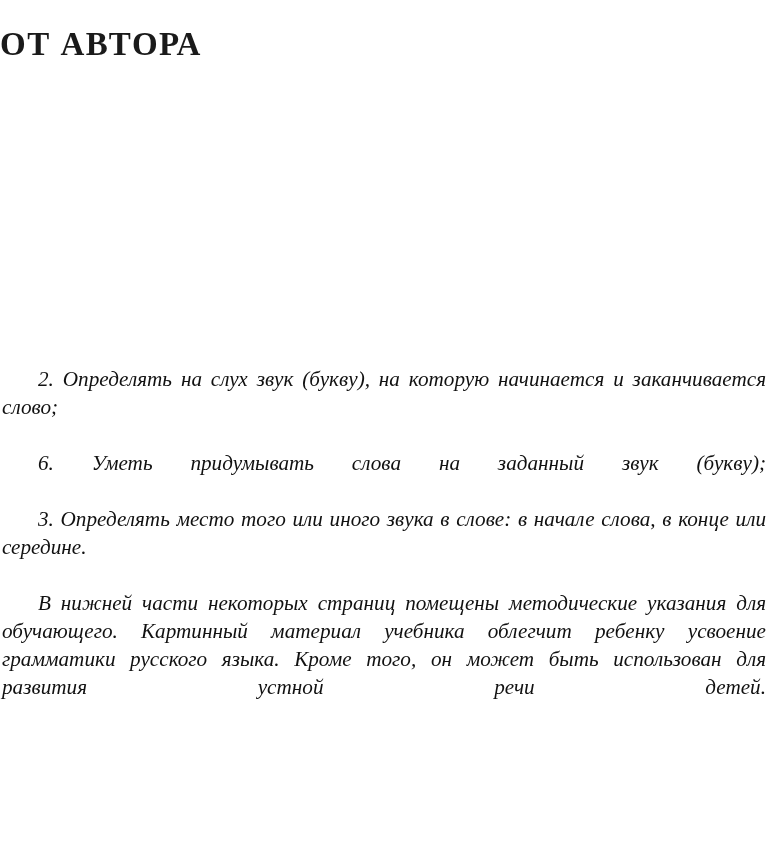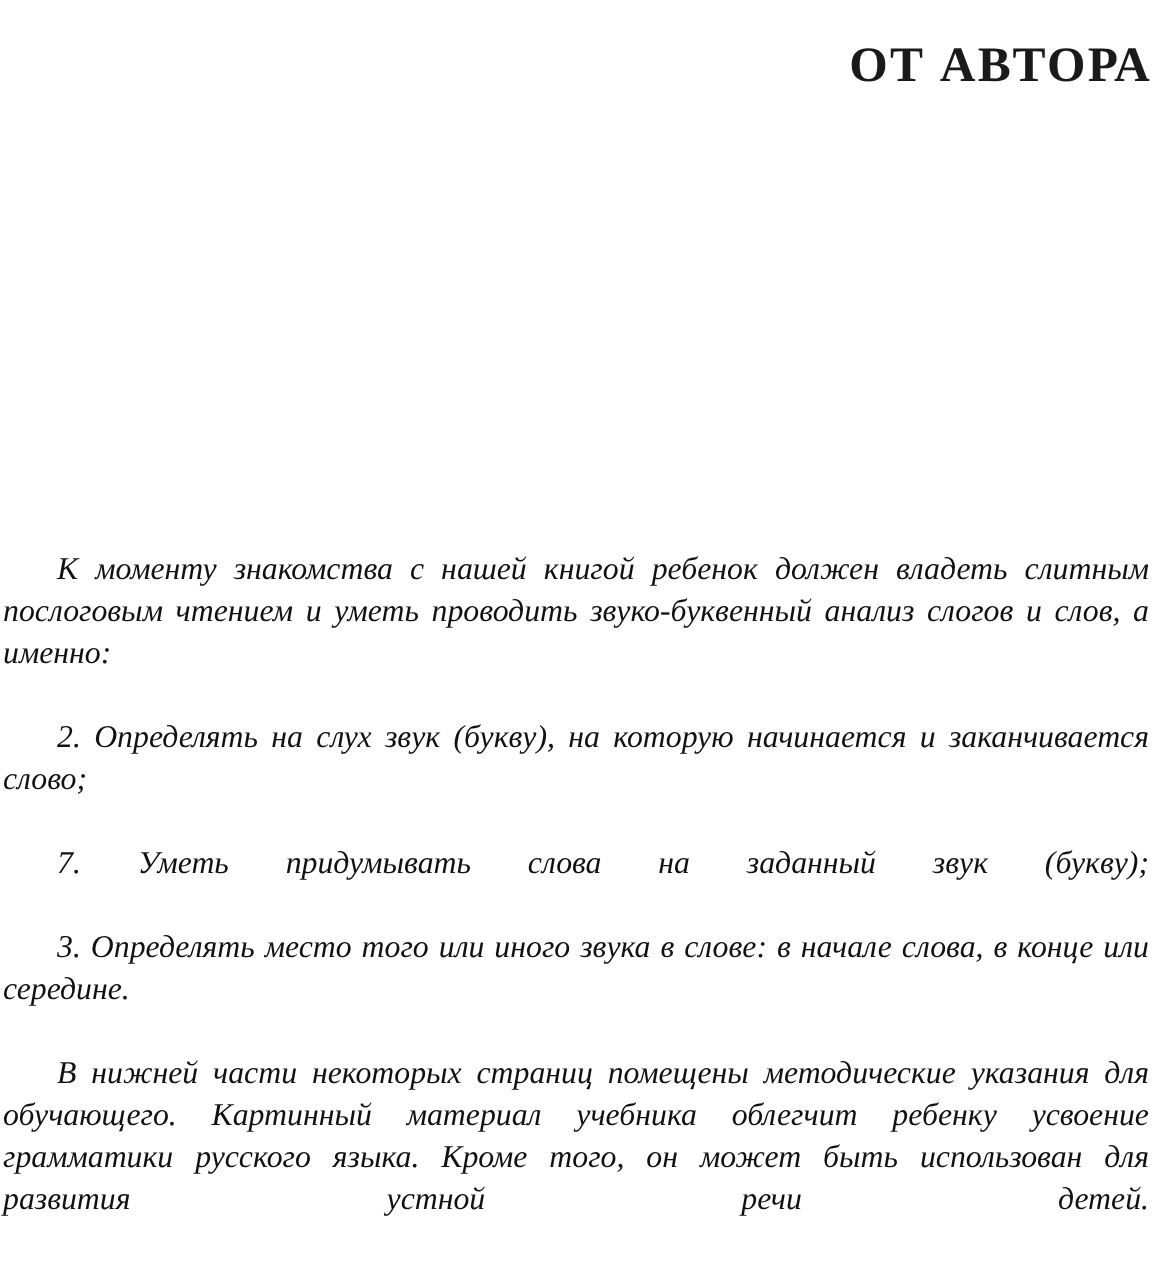--- a/index.html
+++ b/index.html
@@ -17,21 +17,21 @@
     overflow: hidden;
     box-sizing: border-box;
   }
 
   
   .page-title {
     position: absolute;
     top: 2px;
     left: 0;
     width: 768px;
-    text-align: right;
+    text-align: left;
     font-family: "Liberation Serif", "DejaVu Serif", serif;
     font-weight: bold;
     font-size: 33px;
     line-height: 40px;
     letter-spacing: 1.5px;
     color: #1a1a1a;
     white-space: nowrap;
   }
 
   
@@ -71,25 +71,24 @@
 </style>
 </head>
 <body>
 
 <div class="page">
 
   <h1 class="page-title">ОТ АВТОРА</h1>
 
   <div class="body-block">
 
-    <p class="body-para">К моменту знакомства с нашей книгой ребенок должен владеть слитным послоговым чтением и уметь проводить звуко-буквенный анализ слогов и слов, а именно:</p>
 
     <p class="body-para numbered">2. Определять на слух звук (букву), на которую начинается и заканчивается слово;</p>
 
-    <p class="body-para numbered">7. Уметь придумывать слова на заданный звук (букву);</p>
+    <p class="body-para numbered">6. Уметь придумывать слова на заданный звук (букву);</p>
 
     <p class="body-para numbered">3. Определять место того или иного звука в слове: в начале слова, в конце или середине.</p>
 
 
     <p class="body-para">В нижней части некоторых страниц помещены методические указания для обучающего. Картинный материал учебника облегчит ребенку усвоение грамматики русского языка. Кроме того, он может быть использован для развития устной речи детей.</p>
 
   </div>
 
 </div>
 

